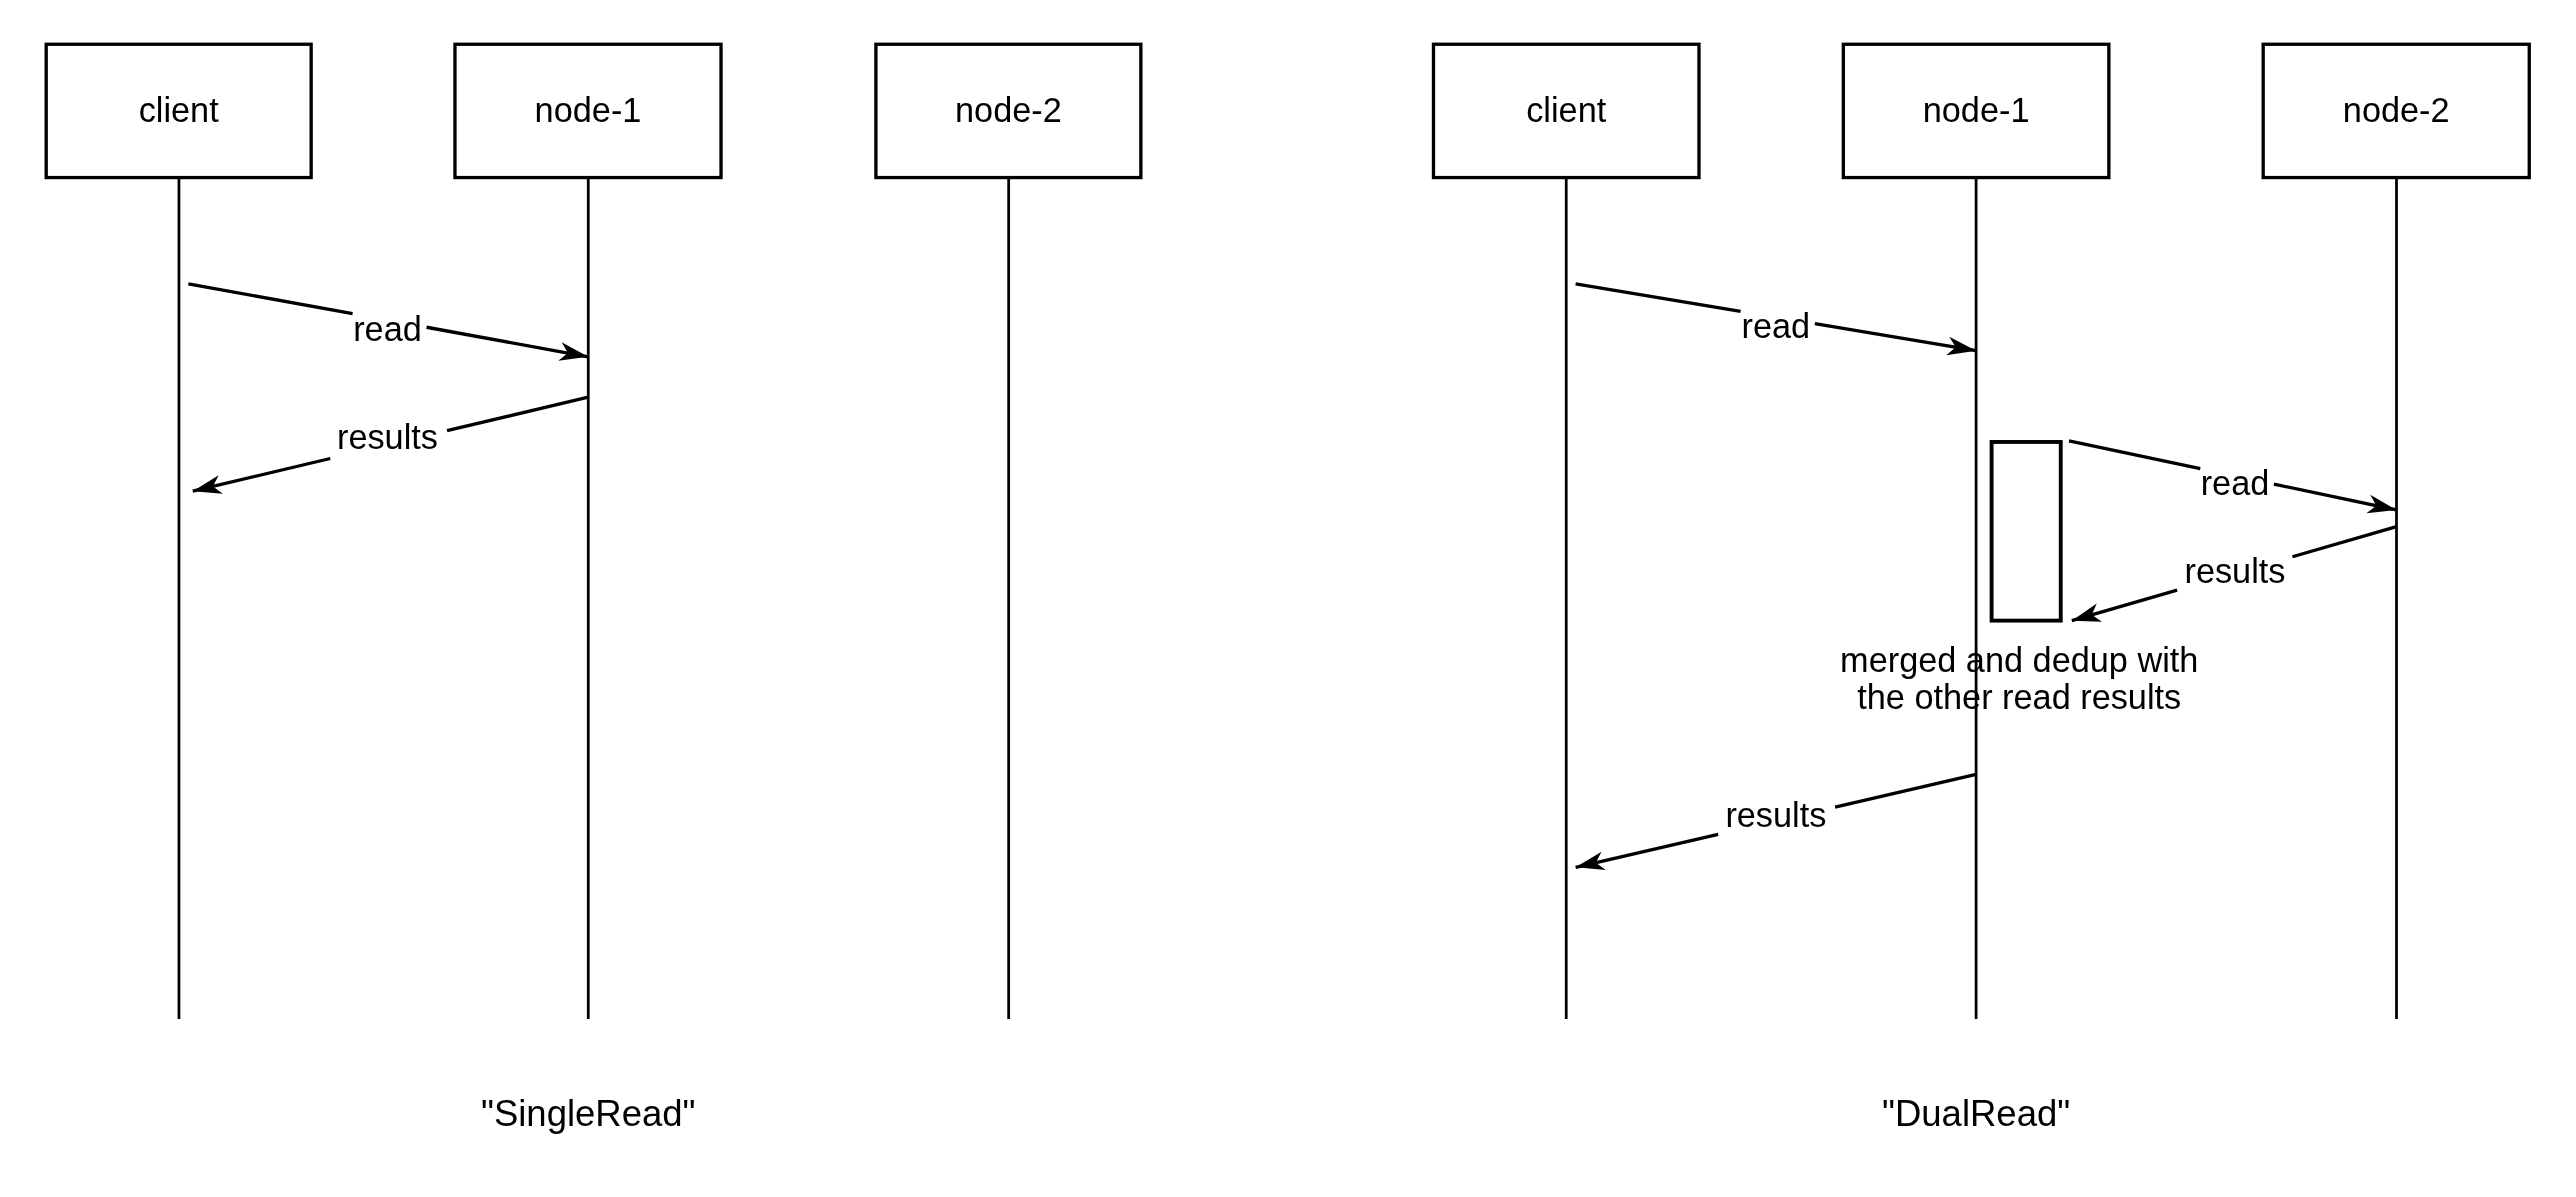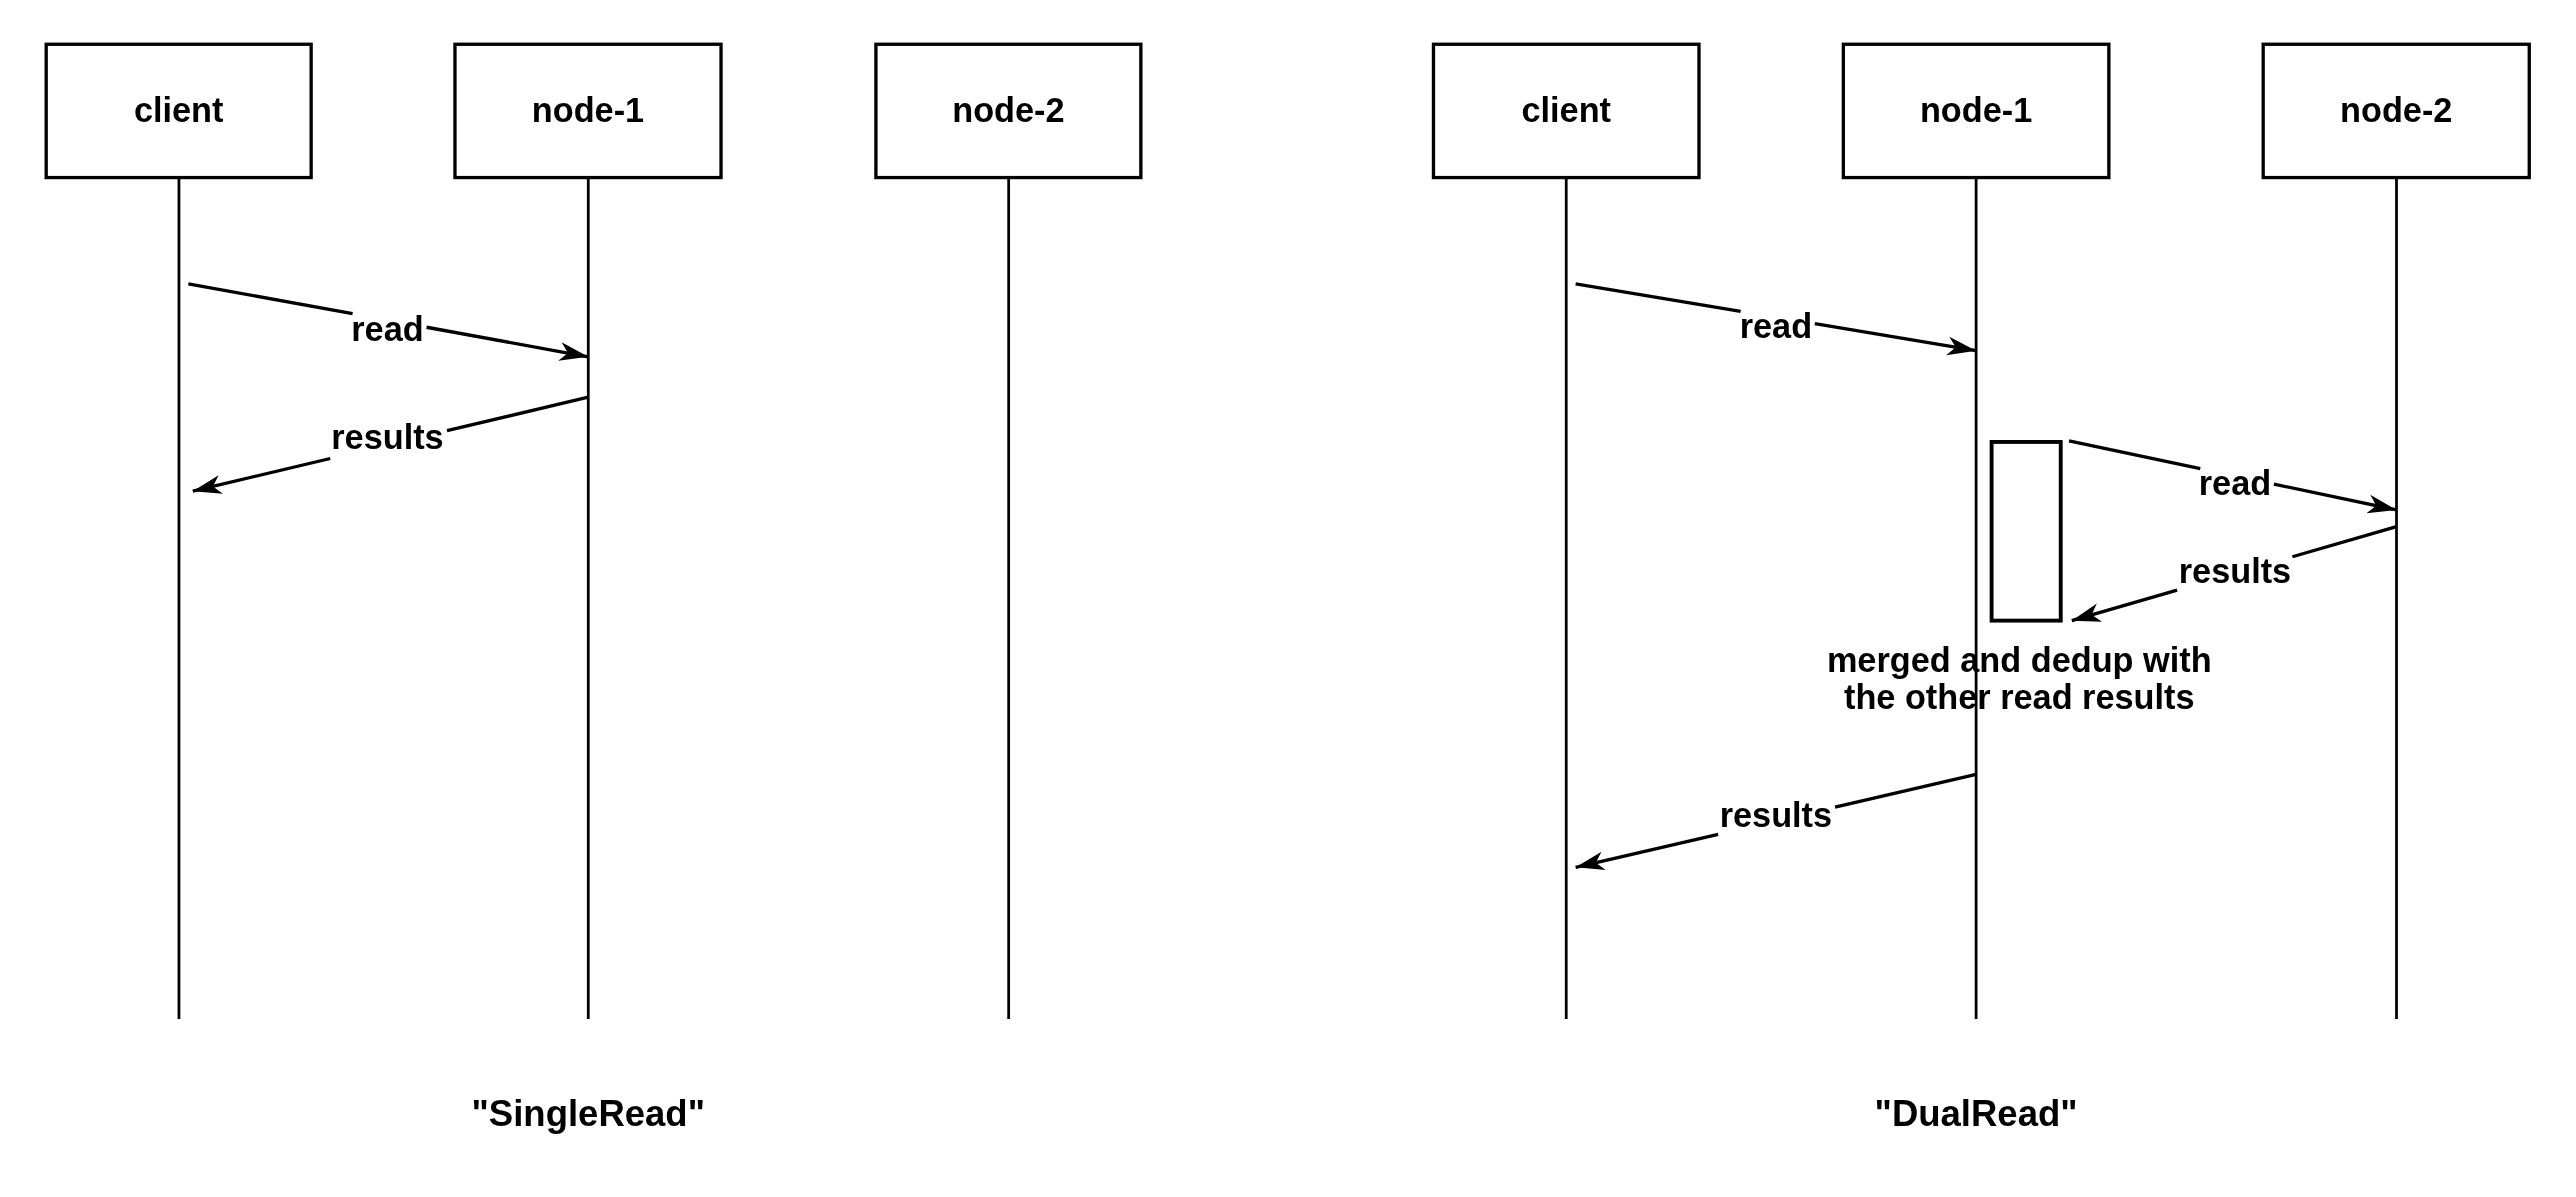--- a/index.html
+++ b/index.html
@@ -13,21 +13,20 @@
     height: 1197px;
     overflow: hidden;
     font-family: "Liberation Sans", sans-serif;
     color: #000000;
   }
   #canvas {
     position: relative;
     width: 2068px;
     height: 1197px;
     background: #ffffff;
-    font-weight: bold;
   }
   svg.diagram-svg {
     position: absolute;
     top: 0;
     left: 0;
     width: 2576px;
     height: 1197px;
     display: block;
     overflow: visible;
   }

